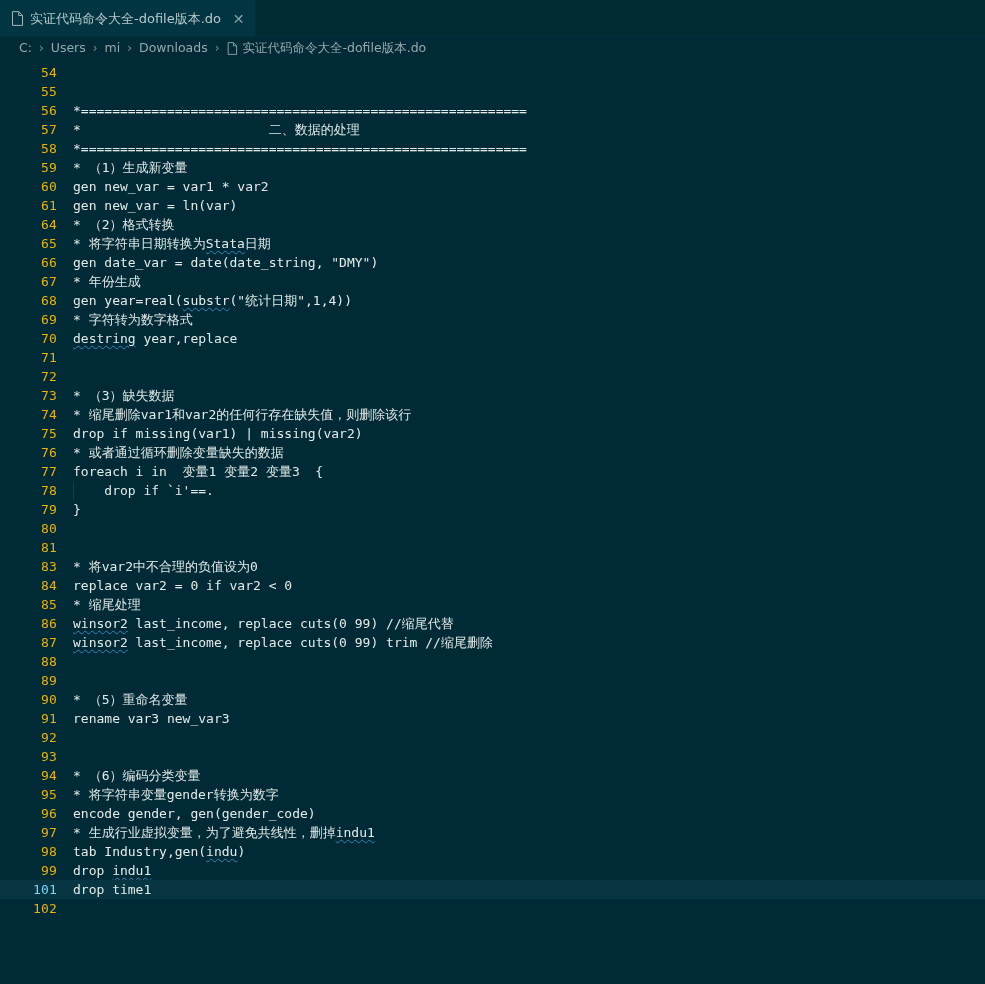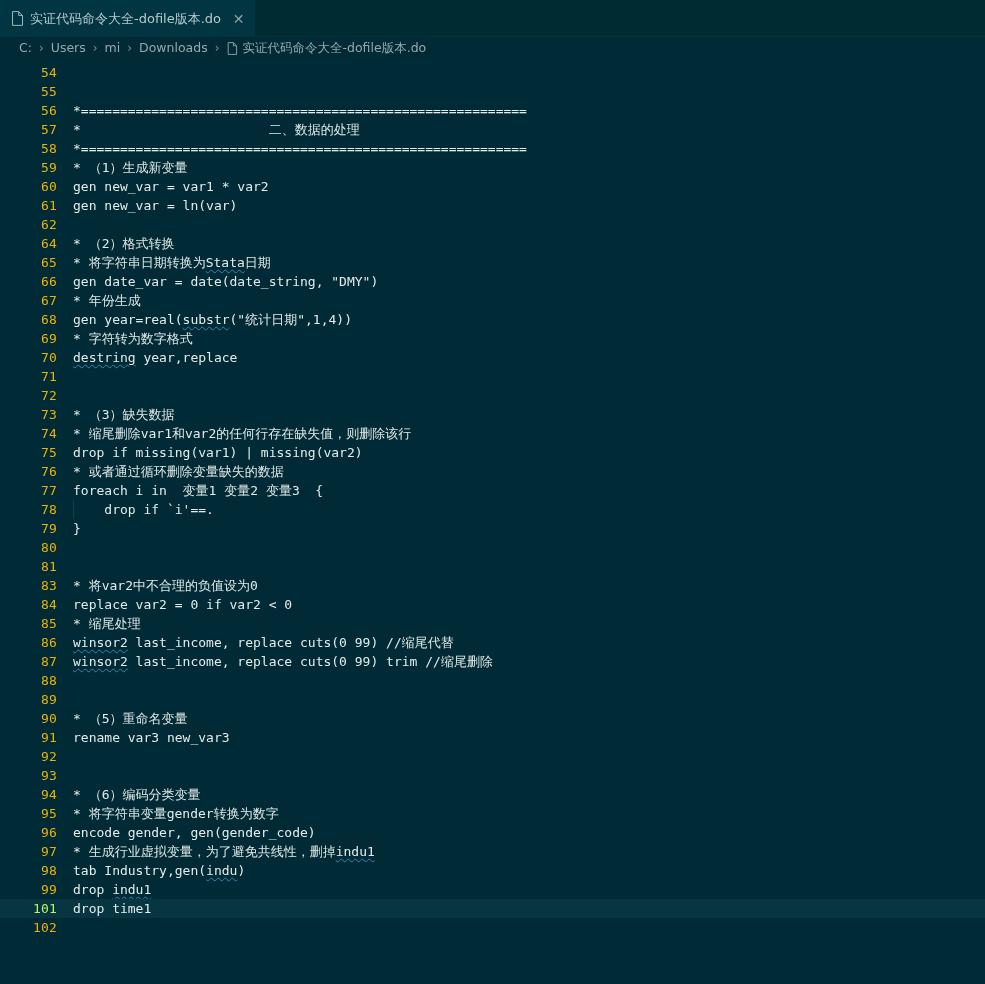--- a/index.html
+++ b/index.html
@@ -142,21 +142,21 @@
     width: 57px;
     flex: none;
     text-align: right;
     font-family: "DejaVu Sans Mono", "Liberation Mono", monospace;
     font-size: 13px;
     color: #eab308;
     line-height: 19px;
     letter-spacing: 0.2px;
   }
   .line.current .gutter {
-    color: #bef264;
+    color: #7dd3fc;
   }
   .code {
     flex: 1 1 auto;
     padding-left: 16px;
     font-family: "DejaVu Sans Mono", "Liberation Mono", monospace;
     font-size: 13px;
     line-height: 19px;
     color: #dfe8e6;
     white-space: pre;
     position: relative;
@@ -223,21 +223,20 @@
     <div class="code-scroll" id="code-scroll">
         <div class="line"><div class="gutter">53</div><div class="code"></div></div>
         <div class="line"><div class="gutter">54</div><div class="code"></div></div>
         <div class="line"><div class="gutter">55</div><div class="code"></div></div>
         <div class="line"><div class="gutter">56</div><div class="code"><span class="t-default">*=========================================================</span></div></div>
         <div class="line"><div class="gutter">57</div><div class="code"><span class="t-default">*                        </span><span class="t-cjk">二、数据的处理</span></div></div>
         <div class="line"><div class="gutter">58</div><div class="code"><span class="t-default">*=========================================================</span></div></div>
         <div class="line"><div class="gutter">59</div><div class="code"><span class="t-default">* </span><span class="t-cjk">（</span><span class="t-default">1</span><span class="t-cjk">）生成新变量</span></div></div>
         <div class="line"><div class="gutter">60</div><div class="code"><span class="t-default">gen new_var = var1 * var2</span></div></div>
         <div class="line"><div class="gutter">61</div><div class="code"><span class="t-default">gen new_var = ln(var)</span></div></div>
-        <div class="line"><div class="gutter">62</div><div class="code"></div></div>
         <div class="line"><div class="gutter">64</div><div class="code"><span class="t-default">* </span><span class="t-cjk">（</span><span class="t-default">2</span><span class="t-cjk">）格式转换</span></div></div>
         <div class="line"><div class="gutter">65</div><div class="code"><span class="t-default">* </span><span class="t-cjk">将字符串日期转换为</span><span class="t-default"><span class="squig">Stata</span></span><span class="t-cjk">日期</span></div></div>
         <div class="line"><div class="gutter">66</div><div class="code"><span class="t-default">gen date_var = date(date_string, "DMY")</span></div></div>
         <div class="line"><div class="gutter">67</div><div class="code"><span class="t-default">* </span><span class="t-cjk">年份生成</span></div></div>
         <div class="line"><div class="gutter">68</div><div class="code"><span class="t-default">gen year=real(<span class="squig">substr</span>("</span><span class="t-cjk">统计日期</span><span class="t-default">",1,4))</span></div></div>
         <div class="line"><div class="gutter">69</div><div class="code"><span class="t-default">* </span><span class="t-cjk">字符转为数字格式</span></div></div>
         <div class="line"><div class="gutter">70</div><div class="code"><span class="t-default"><span class="squig">destring</span> year,replace</span></div></div>
         <div class="line"><div class="gutter">71</div><div class="code"></div></div>
         <div class="line"><div class="gutter">72</div><div class="code"></div></div>
         <div class="line"><div class="gutter">73</div><div class="code"><span class="t-default">* </span><span class="t-cjk">（</span><span class="t-default">3</span><span class="t-cjk">）缺失数据</span></div></div>

